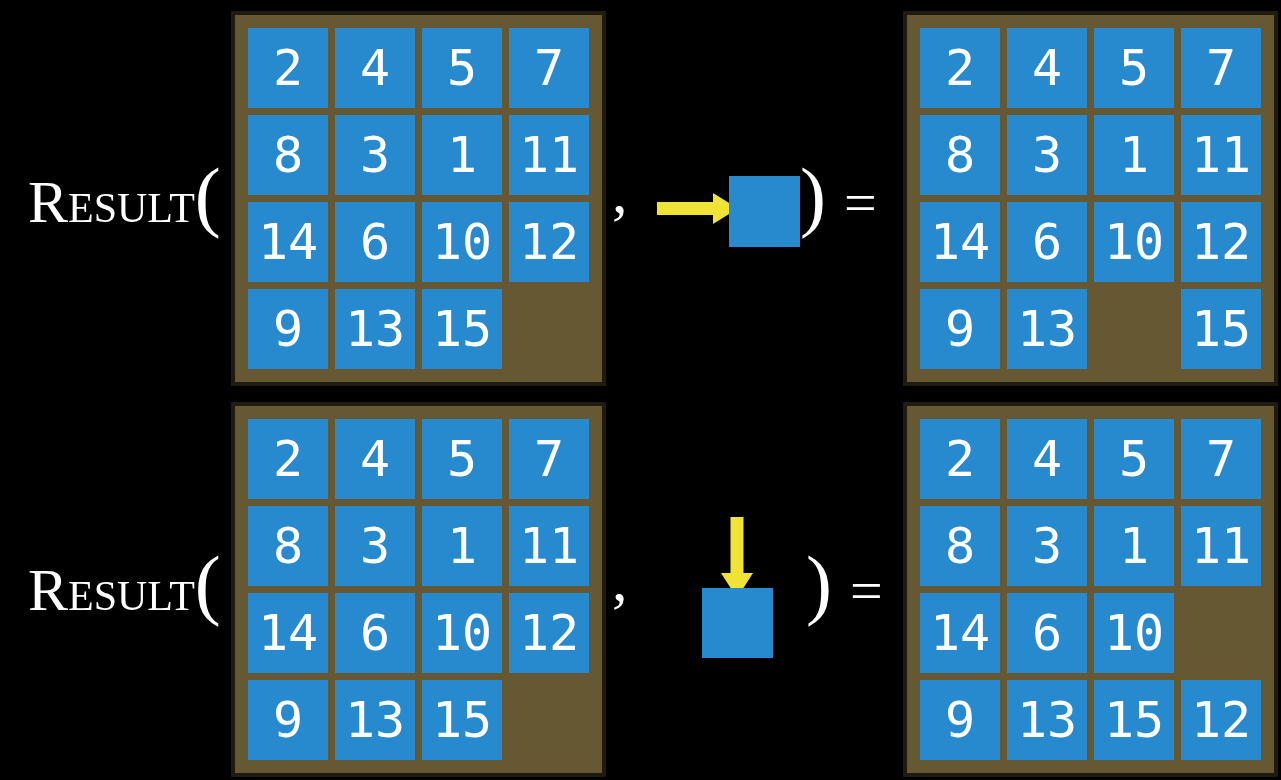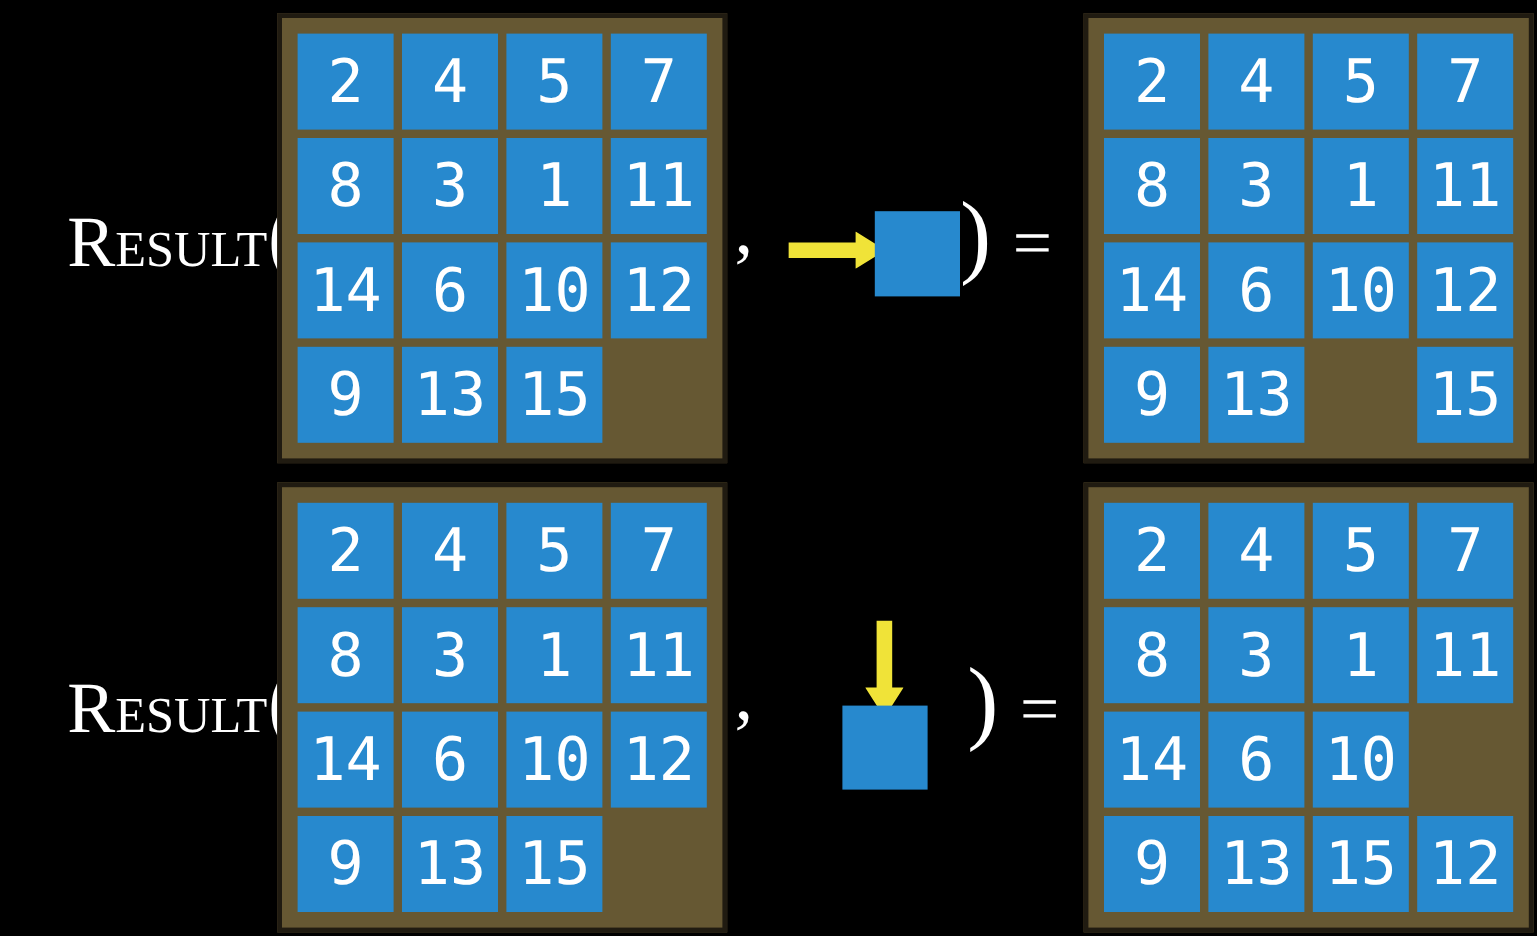--- a/index.html
+++ b/index.html
@@ -11,21 +11,21 @@
     --arrow-yellow:#F0E338;
     --text-white:#ffffff;
   }
   html,body{margin:0;padding:0;background:var(--background);}
   .canvas{
     position:relative;width:1281px;height:780px;overflow:hidden;
     background:var(--background);
     font-family:"Liberation Serif", serif;color:var(--text-white);
   }
   
-  .func-group{position:absolute;display:flex;align-items:baseline;margin-left:28px;}
+  .func-group{position:absolute;display:flex;align-items:baseline;}
   .fn-name{font-size:60px;font-variant:small-caps;white-space:nowrap;}
   .paren{font-size:78px;line-height:1.15;}
   .close-group{position:absolute;display:flex;align-items:baseline;gap:18px;}
   .equals{font-size:58px;}
   .comma{position:absolute;font-size:62px;}
   
   .board{
     position:absolute;width:375px;height:375px;box-sizing:border-box;
     background:var(--board-background);
     border:4px solid var(--board-border);

